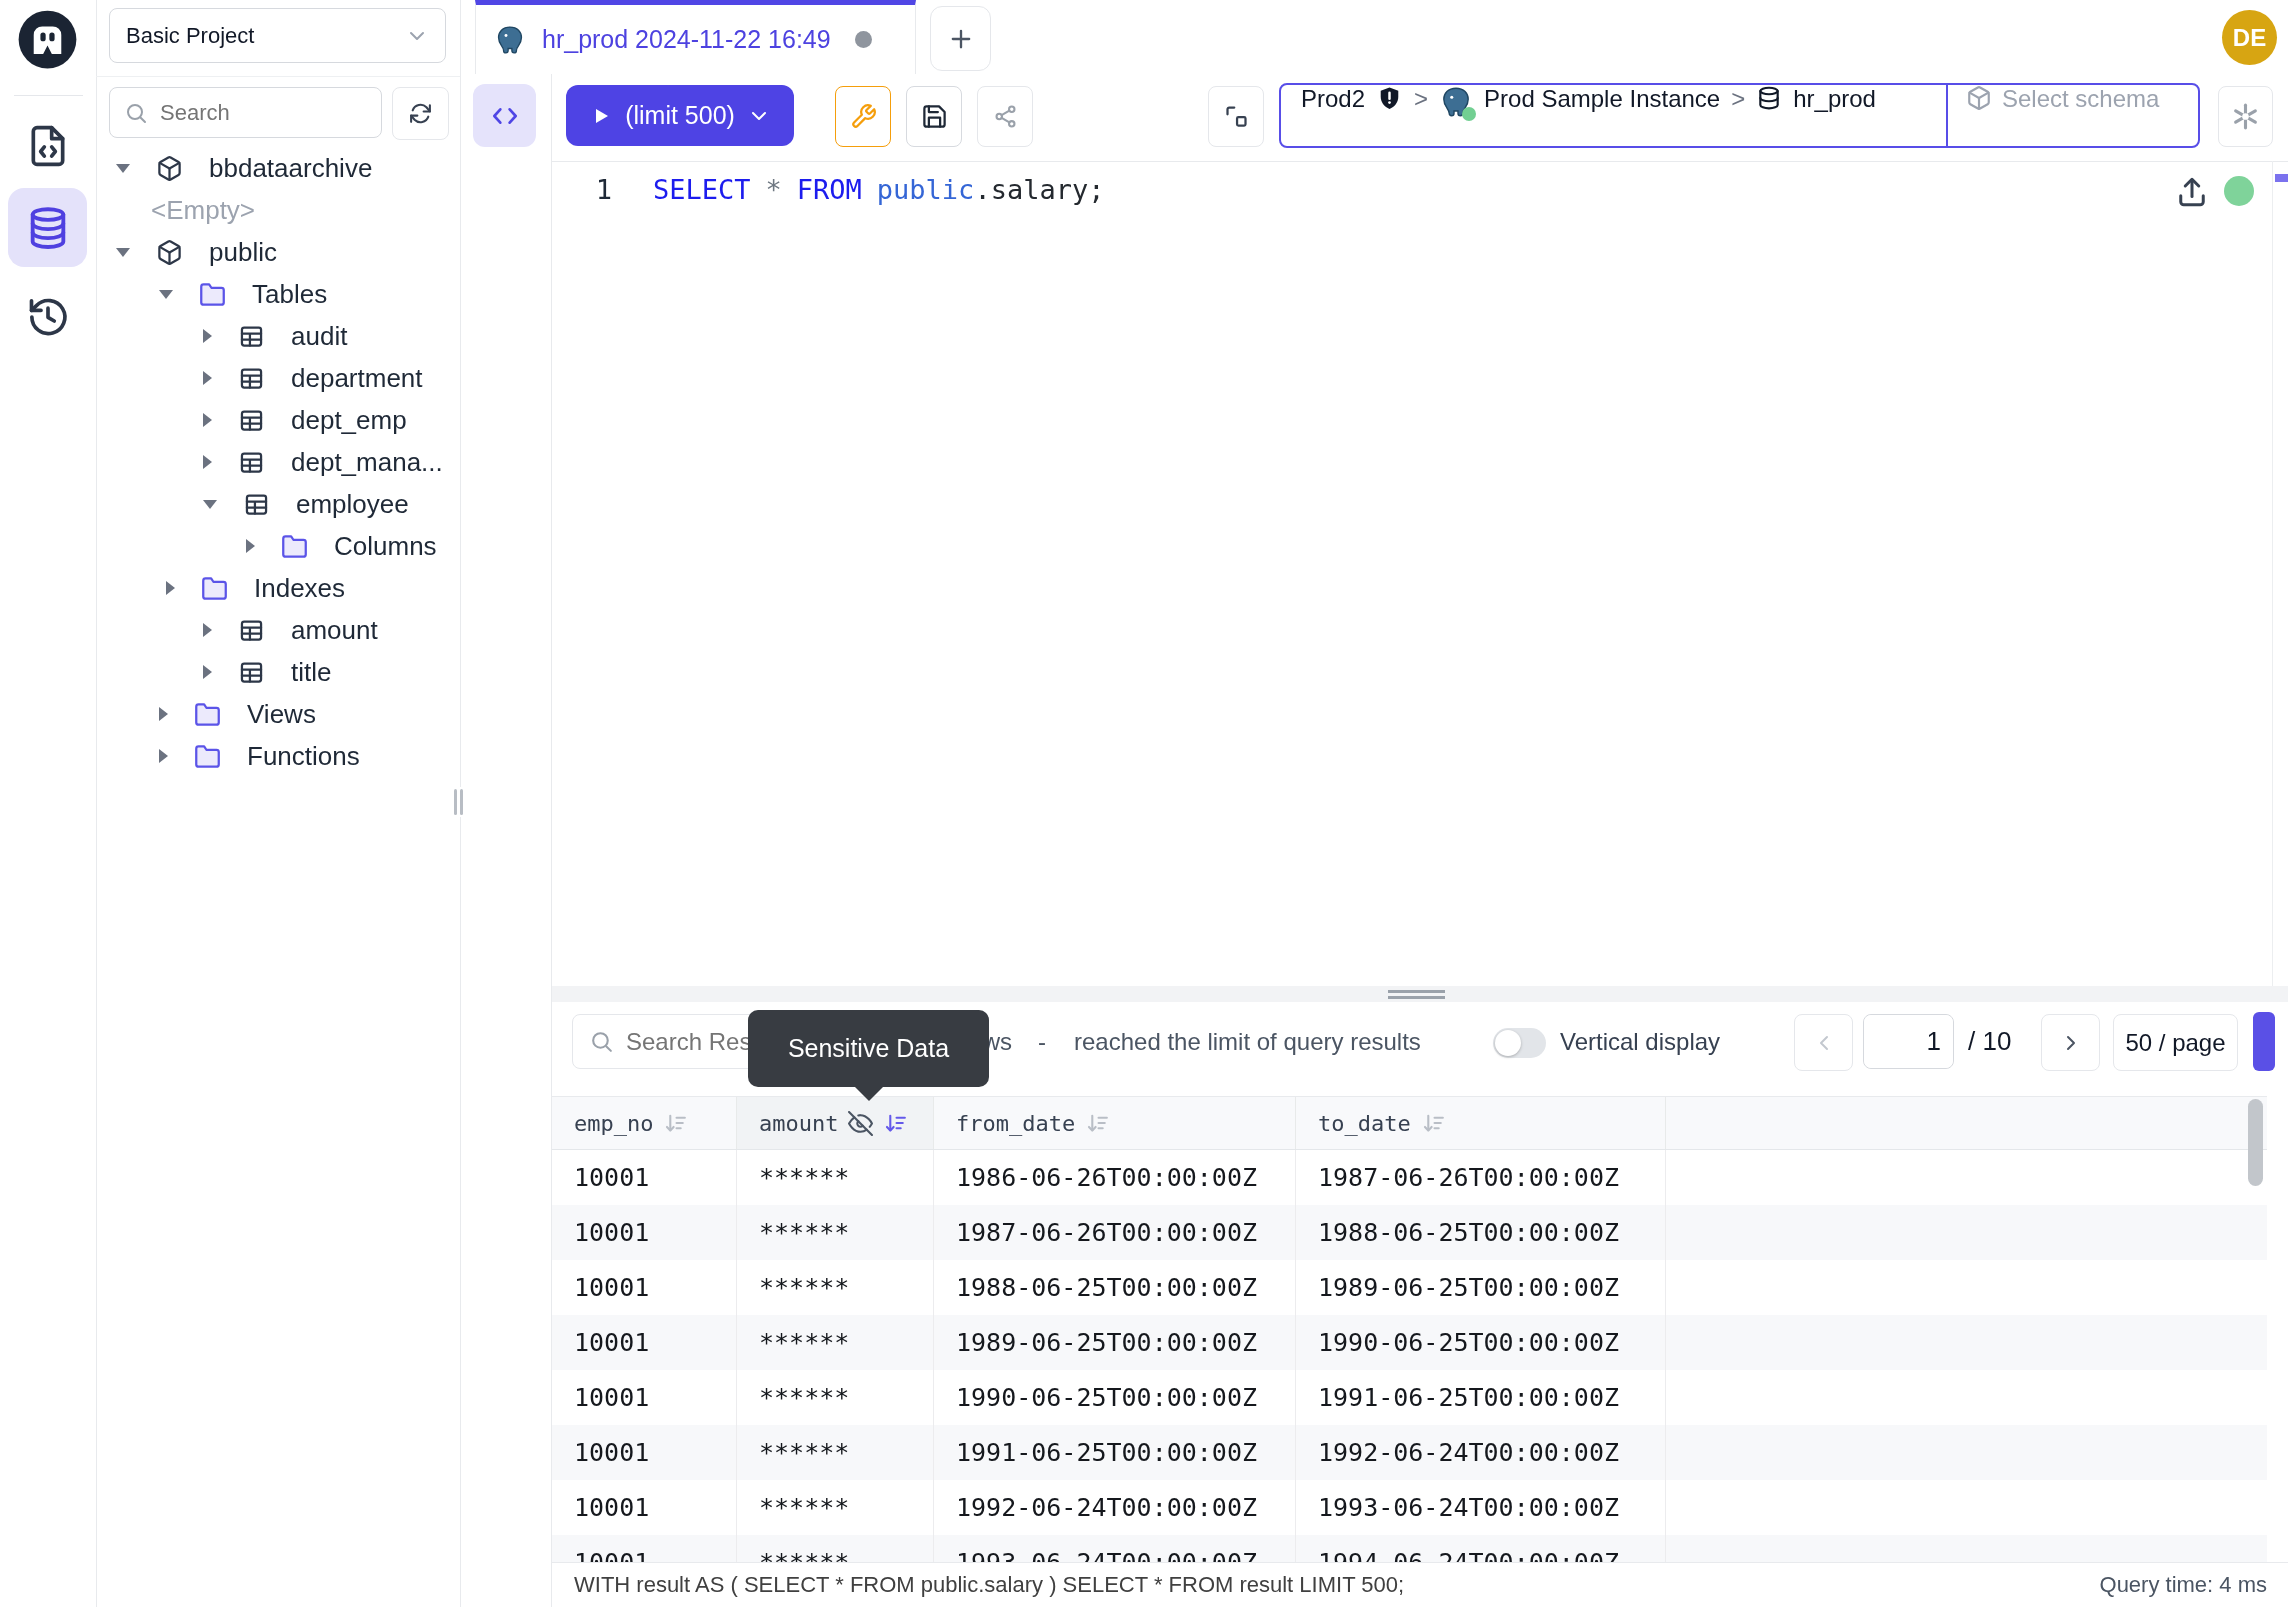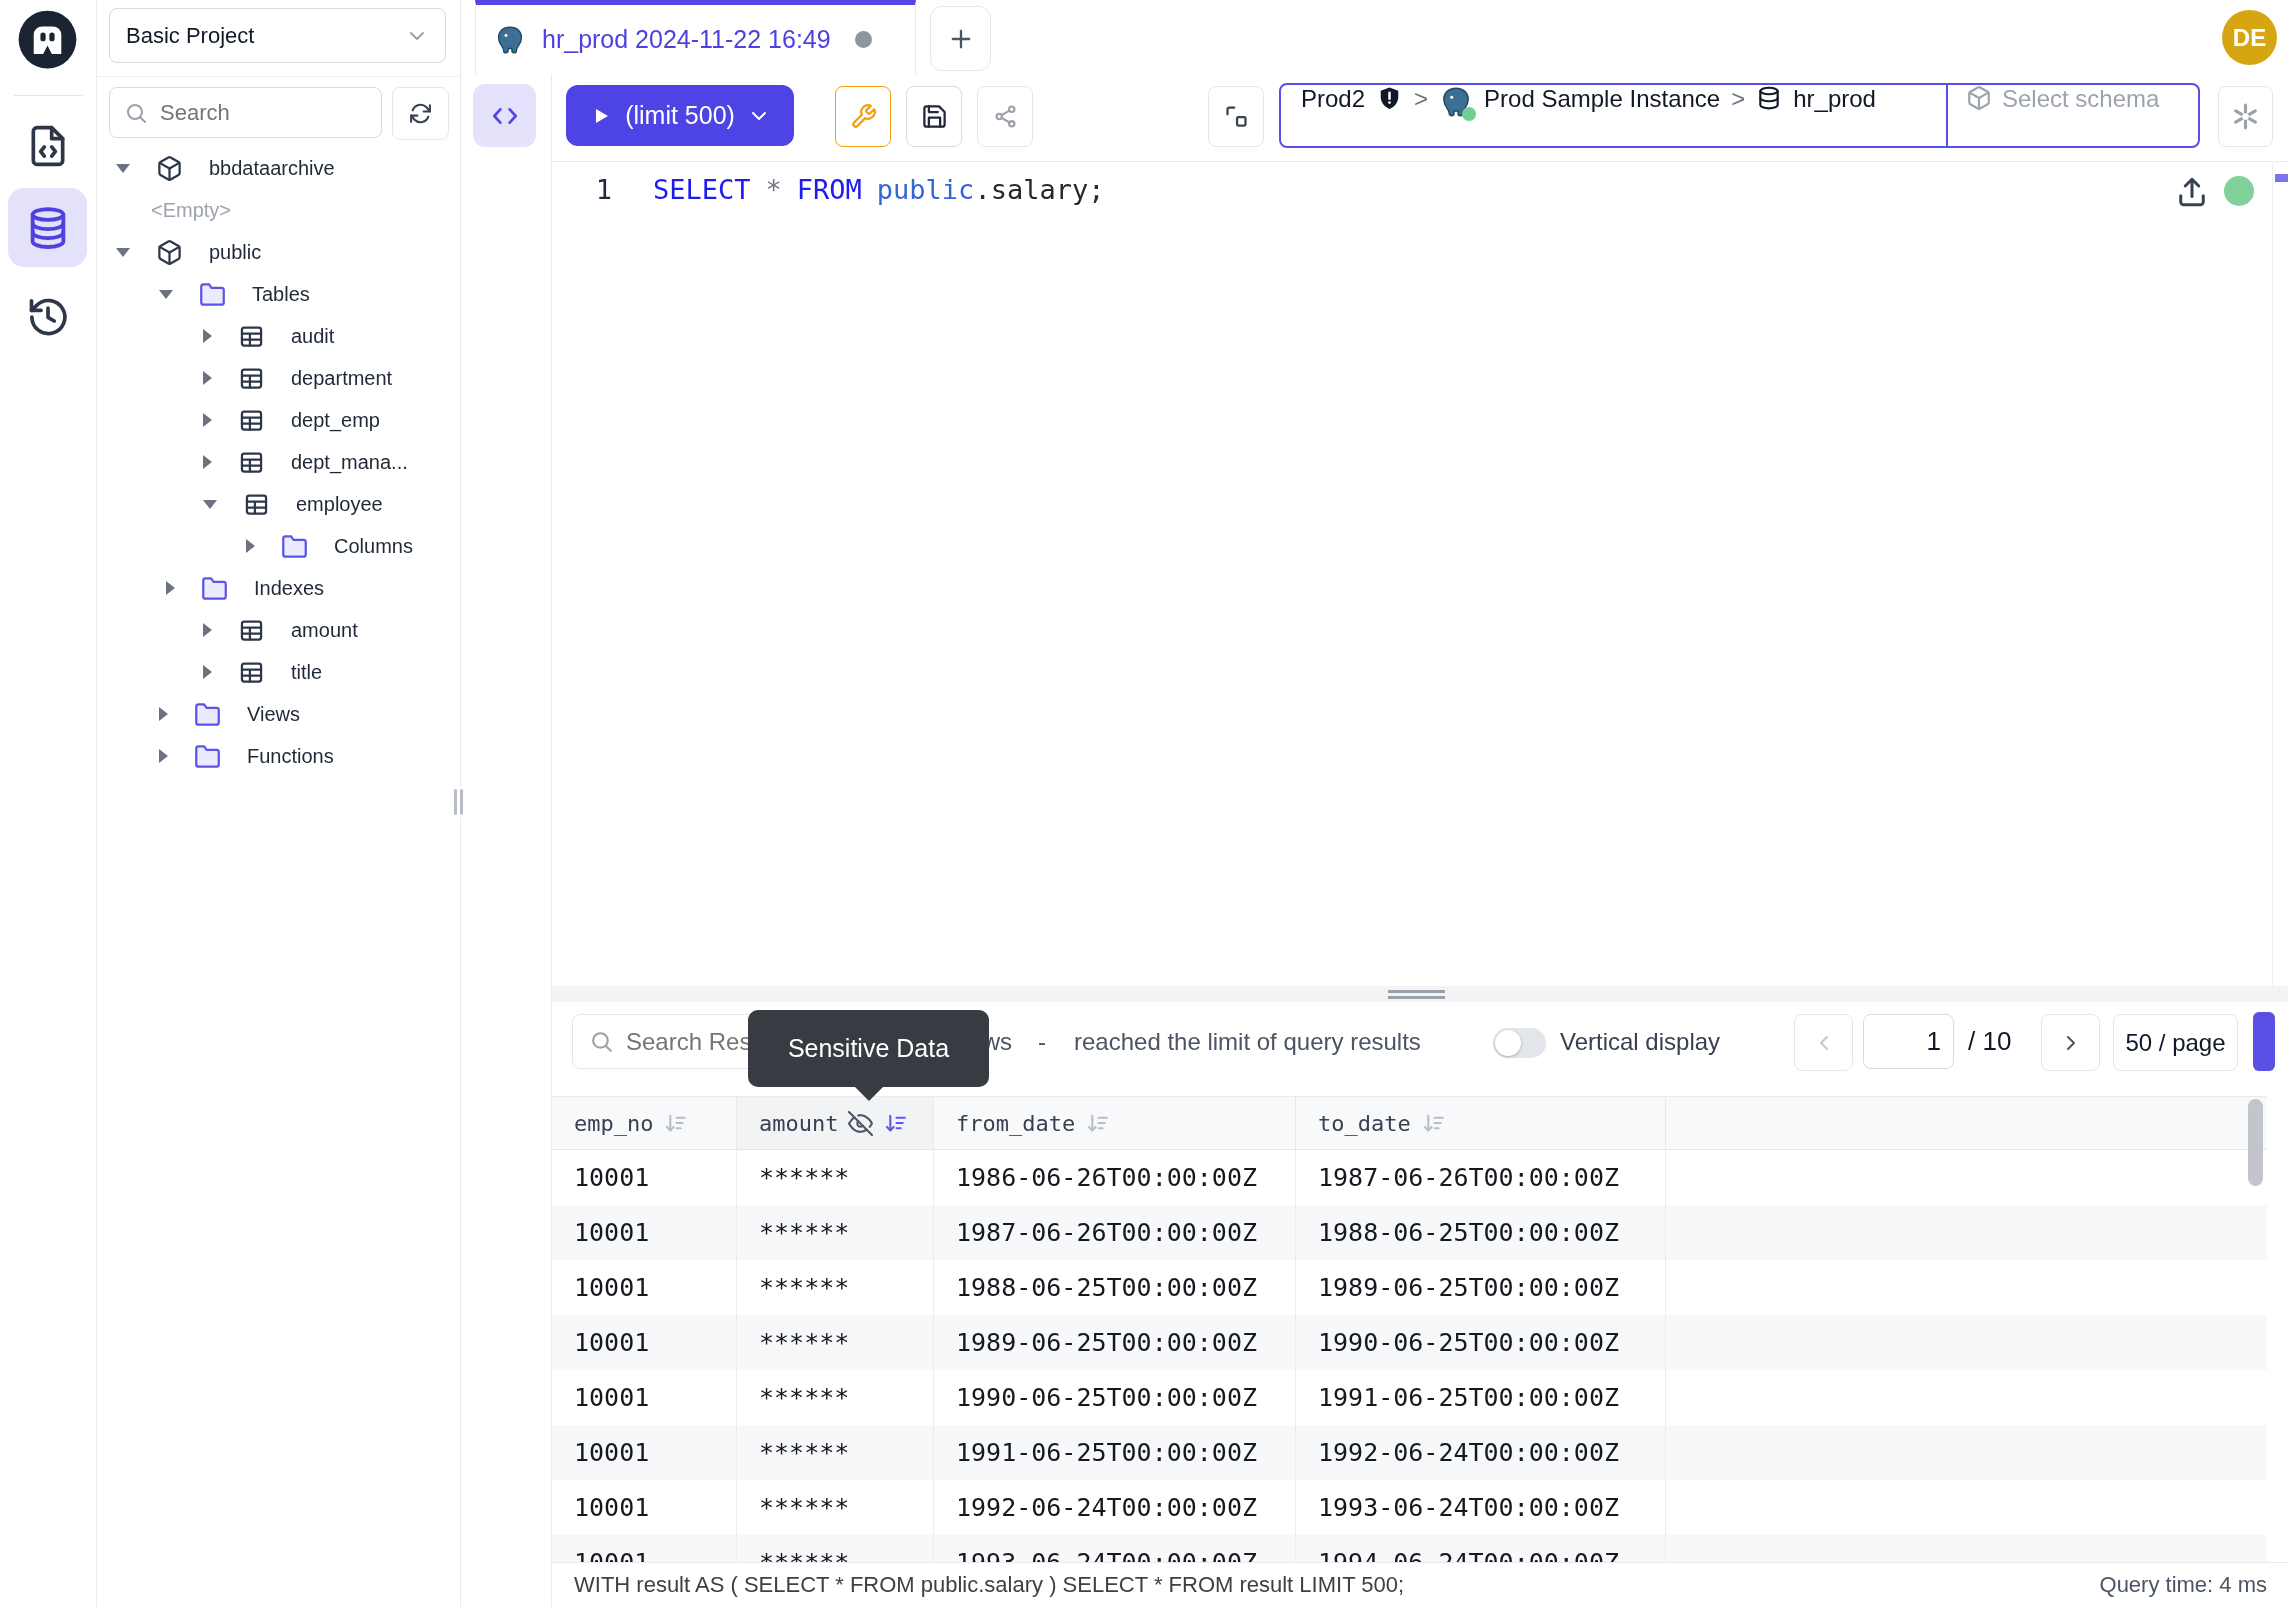--- a/index.html
+++ b/index.html
@@ -12,21 +12,21 @@
   .stroke{fill:none;stroke:currentColor;stroke-width:2;stroke-linecap:round;stroke-linejoin:round}
   .btn{display:flex;align-items:center;justify-content:center;background:#fff;
        border:1px solid #e5e7eb;border-radius:8px;cursor:pointer}
   
   #rail{left:0;top:0;width:96px;height:1608px;border-right:1px solid #e8eaed;background:#fff}
   .rail-ic{position:absolute;left:26px;color:#2d3748}
   #rail-active{position:absolute;left:8px;top:188px;width:79px;height:79px;border-radius:16px;background:#e4e2fa}
   
   .field{border:1px solid #d6d9de;border-radius:8px;background:#fff}
   #tree{left:96px;top:147px;width:364px}
-  .trow{display:flex;align-items:center;height:42px;gap:26px;font-size:20px;color:#1f2937;cursor:pointer}
+  .trow{display:flex;align-items:center;height:42px;gap:26px;font-size:26px;color:#1f2937;cursor:pointer}
   .cd{width:0;height:0;border-left:7px solid transparent;border-right:7px solid transparent;border-top:9px solid #6b7280;flex:none}
   .cr{width:0;height:0;border-top:7px solid transparent;border-bottom:7px solid transparent;border-left:9px solid #6b7280;flex:none}
   .muted{color:#9ca3af}
   
   #tab-active{left:475px;top:0;width:441px;height:74px;background:#fff;border-left:1px solid #e8eaed;
       border-right:1px solid #e8eaed;border-top:5px solid #5046e5;box-sizing:border-box;
       display:flex;align-items:center;gap:16px;padding:0 18px;cursor:pointer}
   .runbtn{left:566px;top:85px;width:228px;height:61px;background:#4e43e4;border-radius:12px;
       display:flex;align-items:center;justify-content:center;gap:12px;color:#fff;cursor:pointer}
   .bc{box-sizing:border-box;border:2px solid #584ee8;height:65px;display:flex;align-items:flex-start;

